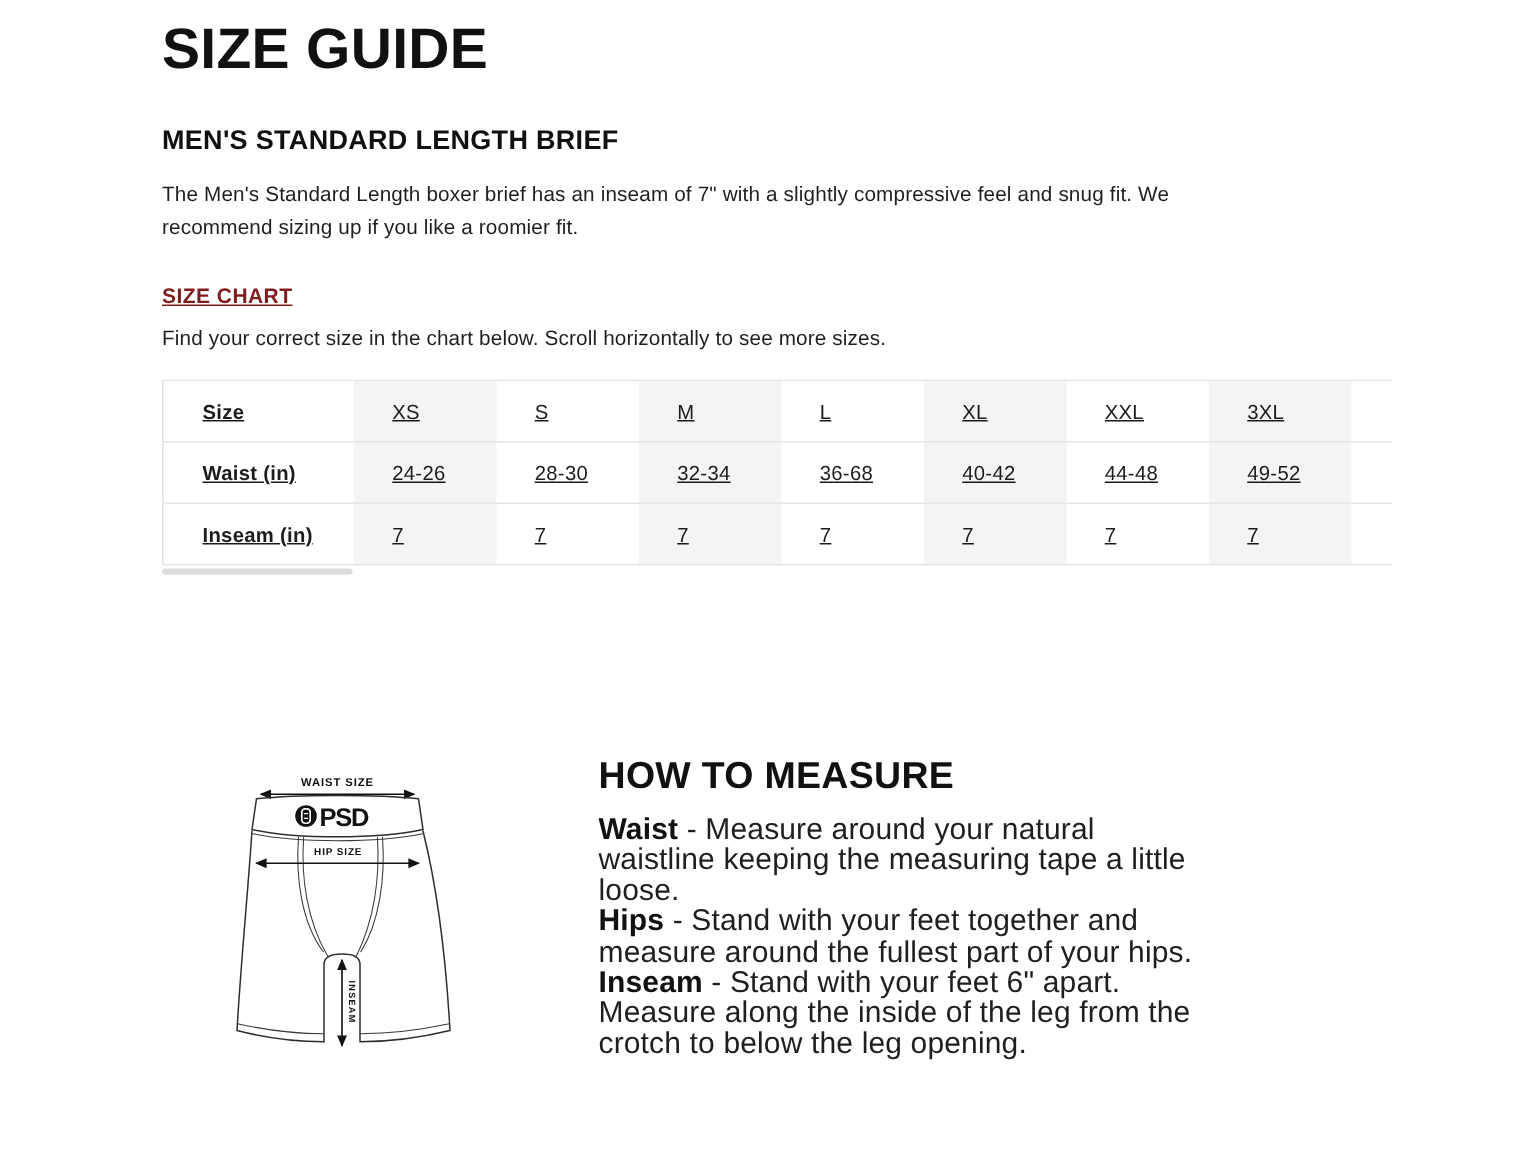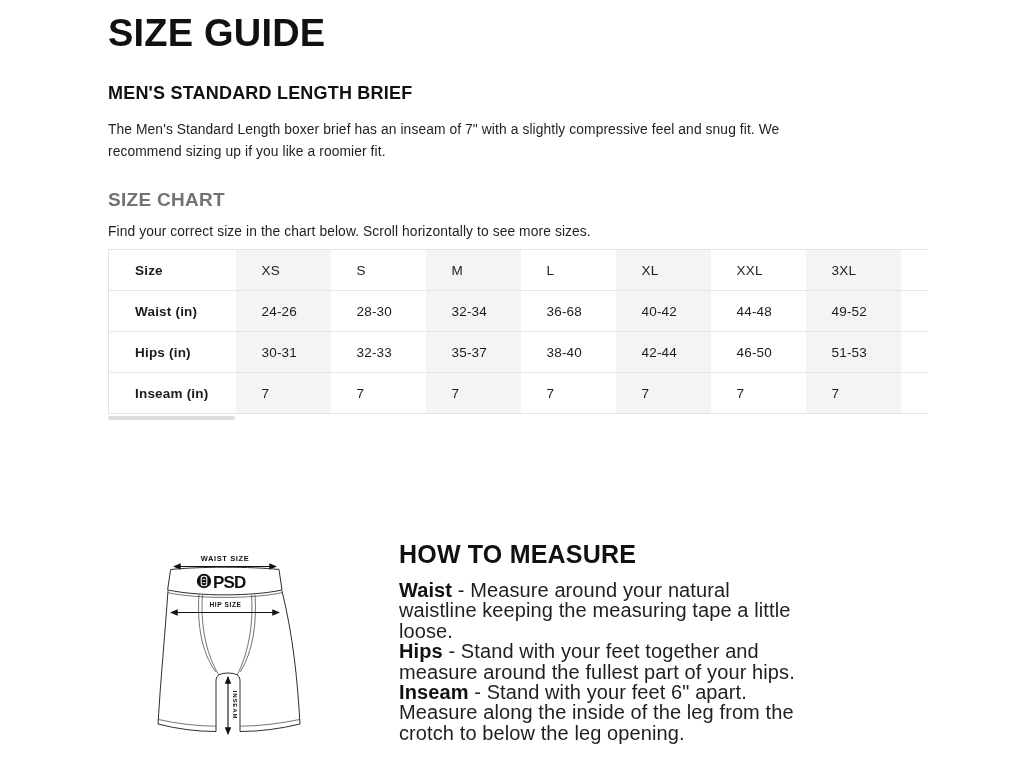--- a/index.html
+++ b/index.html
@@ -17,28 +17,28 @@
   }
   h2.product-title {
     margin-top: 27px; font-size: 18px; font-weight: 700;
     letter-spacing: 0.2px; color: #111;
   }
   p.product-description {
     margin-top: 15px; font-size: 13.8px; line-height: 21.5px;
     color: #1f1f1f; max-width: 832px; letter-spacing: 0.1px;
   }
   h3.size-chart-heading {
-    margin-top: 27px; font-size: 19px; font-weight: 700;
-    letter-spacing: 0.3px; color: #737373;
+    margin-top: 27px; font-size: 14px; font-weight: 700;
+    letter-spacing: 0.3px; color: #7f1d1d; text-decoration: underline;
   }
   p.size-chart-instruction {
     margin-top: 13px; font-size: 13.8px; color: #1f1f1f; letter-spacing: 0.1px;
   }
 
-  .table-scroll { margin-top: 10px; width: 820px; overflow: hidden; }
+  .table-scroll { margin-top: 20px; width: 820px; overflow: hidden; text-decoration: underline; }
   table.size-table {
     border-collapse: collapse; table-layout: fixed; width: 820px;
     border: 1px solid #e3e3e3;
   }
   col.label-col { width: 127px; }
   col.size-col  { width: 95px; }
   col.partial-col { width: 28px; }
   col.stripe { background: #f4f4f4; }
   .size-table td, .size-table th {
     height: 41px; padding: 0 6px 0 26px; text-align: left;
@@ -118,31 +118,20 @@
         <td>24-26</td>
         <td>28-30</td>
         <td>32-34</td>
         <td>36-68</td>
         <td>40-42</td>
         <td>44-48</td>
         <td>49-52</td>
         <td></td>
       </tr>
       <tr>
-        <th class="row-label">Hips (in)</th>
-        <td>30-31</td>
-        <td>32-33</td>
-        <td>35-37</td>
-        <td>38-40</td>
-        <td>42-44</td>
-        <td>46-50</td>
-        <td>51-53</td>
-        <td></td>
-      </tr>
-      <tr>
         <th class="row-label">Inseam (in)</th>
         <td>7</td>
         <td>7</td>
         <td>7</td>
         <td>7</td>
         <td>7</td>
         <td>7</td>
         <td>7</td>
         <td></td>
       </tr>

